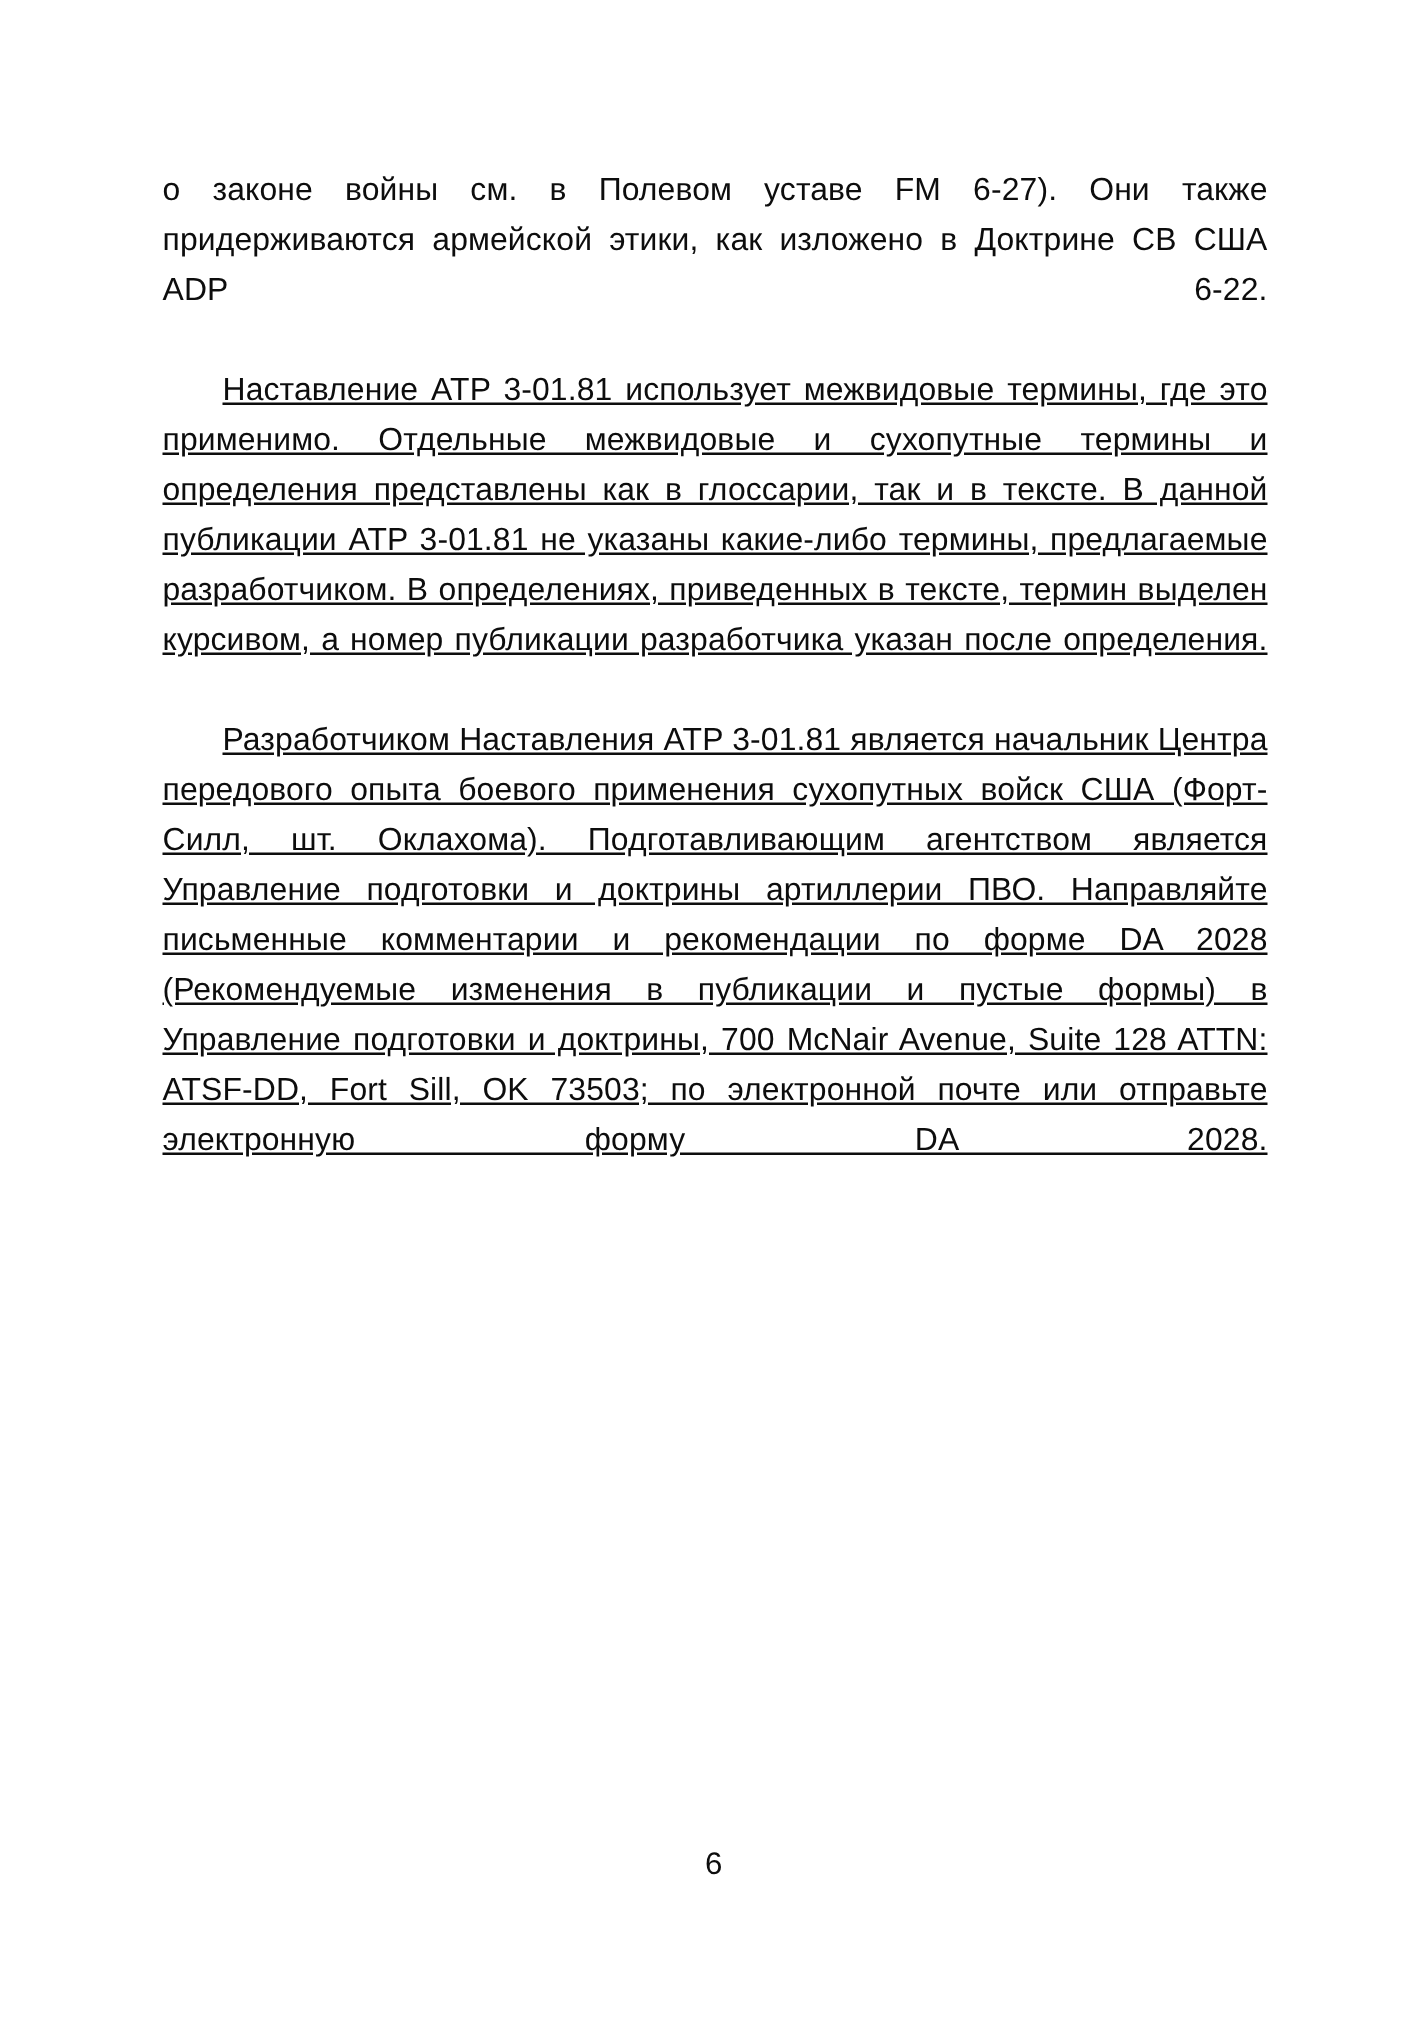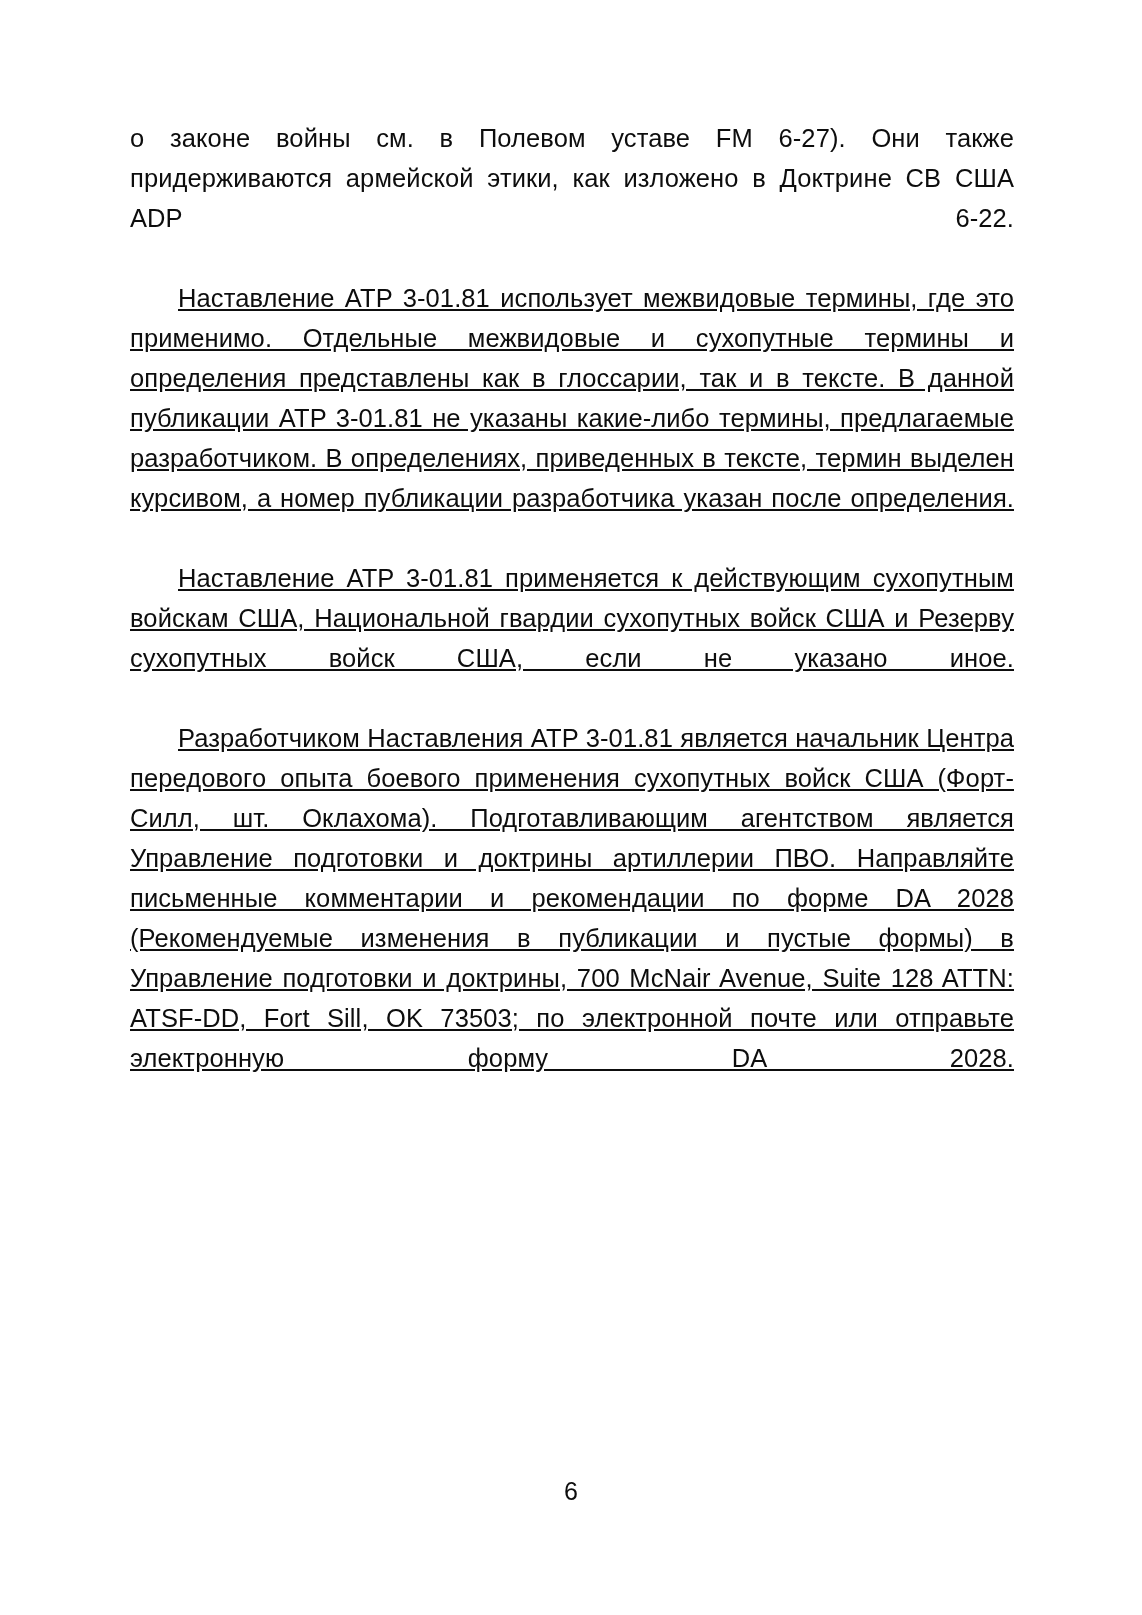--- a/index.html
+++ b/index.html
@@ -15,21 +15,21 @@
     height: 1615px;
     margin: 0 auto;
     background: #ffffff;
     box-sizing: border-box;
     overflow: hidden;
   }
 
   .text-column {
     position: absolute;
     left: 130px;
-    top: 118px;
+    top: 132px;
     width: 884px;
   }
 
   .para {
     margin: 0;
     padding: 0;
     font-family: "Liberation Sans", "DejaVu Sans", sans-serif;
     font-size: 25.5px;
     line-height: 40px;
     color: #0d0d0d;
@@ -70,21 +70,20 @@
 <body>
 
 <div class="page">
 
   <div class="text-column">
 
     <p class="para">о законе войны см. в Полевом уставе FM 6-27). Они также придерживаются армейской этики, как изложено в Доктрине СВ США ADP 6-22.</p>
 
     <p class="para indent">Наставление ATP 3-01.81 использует межвидовые термины, где это применимо. Отдельные межвидовые и сухопутные термины и определения представлены как в глоссарии, так и в тексте. В данной публикации ATP 3-01.81 не указаны какие-либо термины, предлагаемые разработчиком. В определениях, приведенных в тексте, термин выделен курсивом, а номер публикации разработчика указан после определения.</p>
 
-    <p class="para indent">Наставление ATP 3-01.81 применяется к действующим сухопутным войскам США, Национальной гвардии сухопутных войск США и Резерву сухопутных войск США, если не указано иное.</p>
 
     <p class="para indent">Разработчиком Наставления ATP 3-01.81 является начальник Центра передового опыта боевого применения сухопутных войск США (Форт-Силл, шт. Оклахома). Подготавливающим агентством является Управление подготовки и доктрины артиллерии ПВО. Направляйте письменные комментарии и рекомендации по форме DA 2028 (Рекомендуемые изменения в публикации и пустые формы) в Управление подготовки и доктрины, 700 McNair Avenue, Suite 128 ATTN: ATSF-DD, Fort Sill, OK 73503; по электронной почте или отправьте электронную форму DA 2028.</p>
 
   </div>
 
   <div class="page-number">6</div>
 
 </div>
 
 </body></html>

